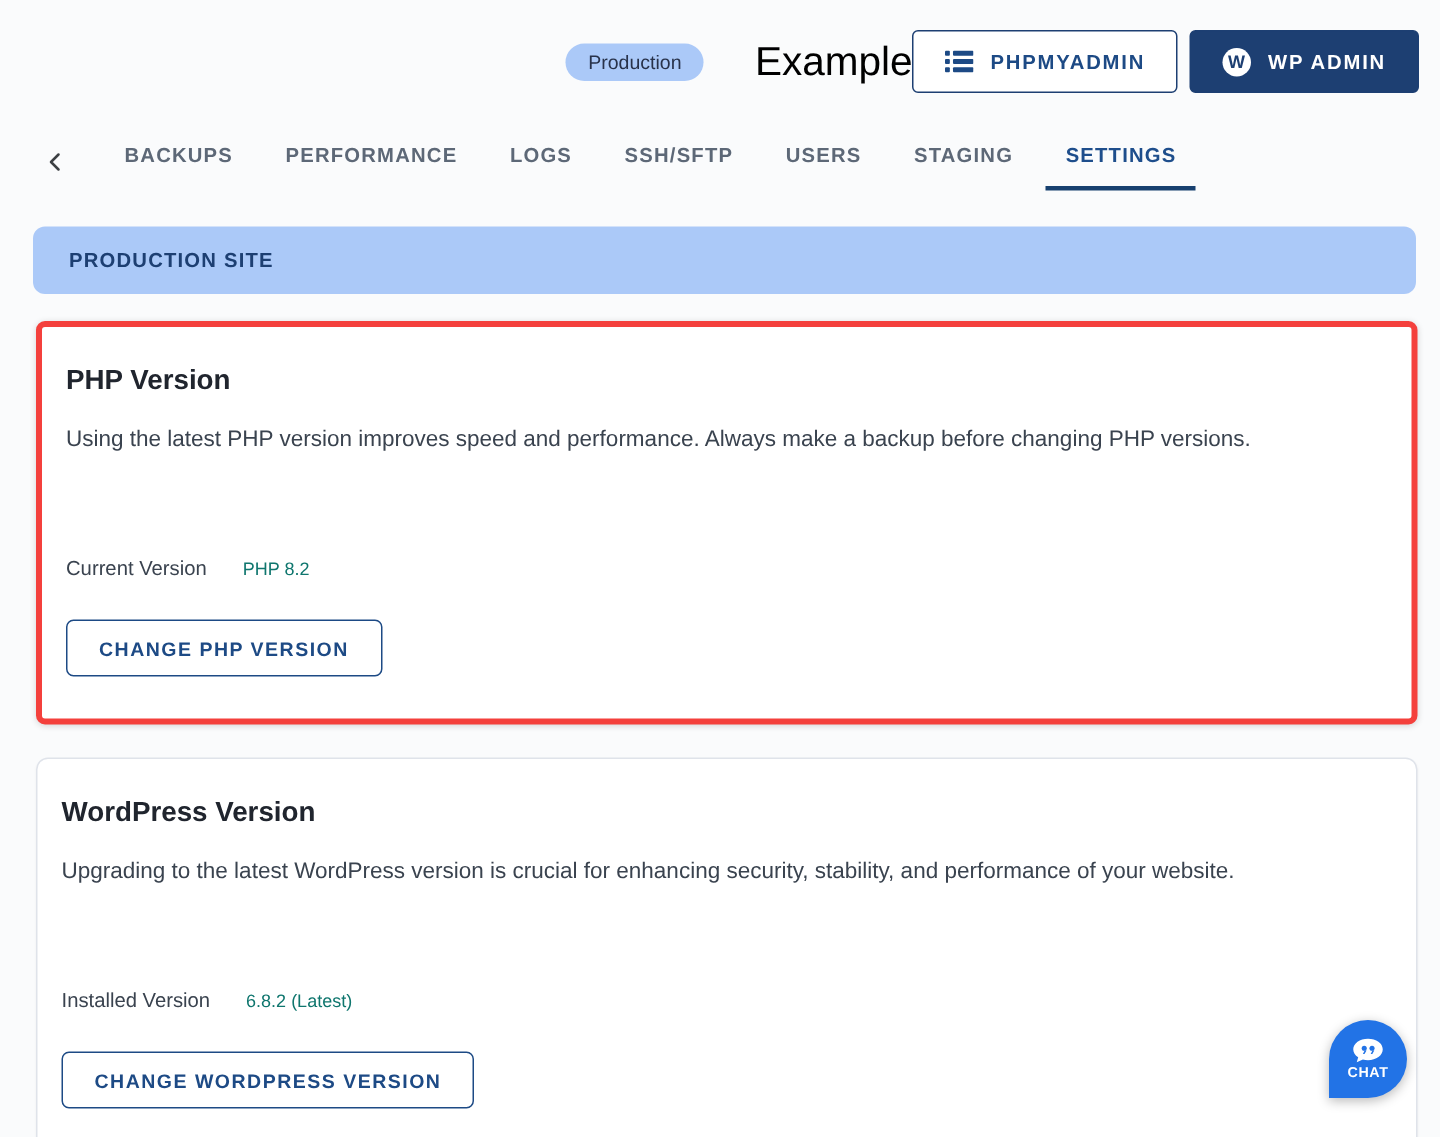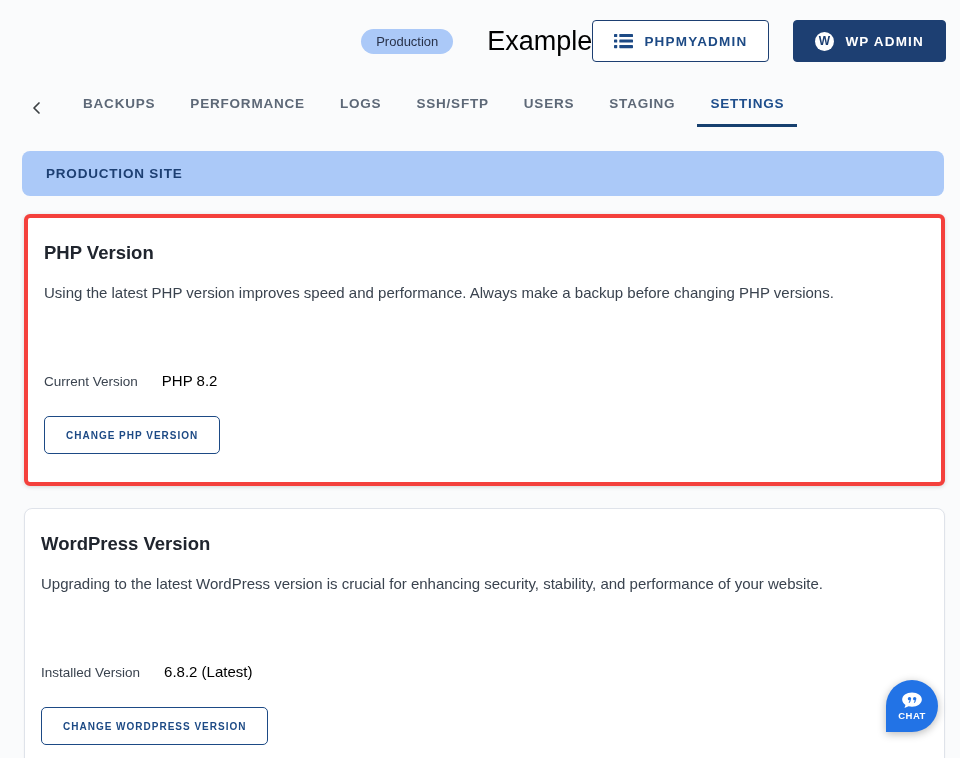--- a/index.html
+++ b/index.html
@@ -22,21 +22,21 @@
   .header-left { display: flex; align-items: center; gap: 34px; }
   .env-badge {
     background: #abc9f8;
     color: #28324a;
     font-size: 13px;
     padding: 5px 15px;
     border-radius: 14px;
     white-space: nowrap;
   }
   .site-title { font-size: 27px; font-weight: 400; color: #000000; }
-  .header-actions { display: flex; gap: 24px; }
+  .header-actions { display: flex; gap: 8px; }
   .btn {
     display: inline-flex;
     align-items: center;
     gap: 11px;
     height: 42px;
     padding: 0 21px;
     border-radius: 4px;
     font-weight: 700;
     font-size: 13.5px;
     letter-spacing: 1.2px;
@@ -109,33 +109,33 @@
   .card-title { font-size: 18.5px; font-weight: 700; color: #20252e; }
   .card-desc {
     margin-top: 17px;
     font-size: 15px;
     line-height: 1.6;
     color: #3a434f;
     max-width: 848px;
   }
   .version-row { display: flex; align-items: baseline; gap: 24px; margin-top: 27px; }
   .version-label { font-size: 13.5px; color: #3a434f; }
-  .version-value { font-size: 15px; color: #000000; margin-top: 40px; }
+  .version-value { font-size: 12px; color: #0f766e; margin-top: 40px; }
   .card-btn {
     margin-top: 27px;
     display: inline-flex;
     align-items: center;
     height: 38px;
     padding: 0 21px;
     background: #fff;
     border: 1.5px solid #1d4a85;
     border-radius: 5px;
     color: #1d4a85;
     font-weight: 700;
-    font-size: 10px;
+    font-size: 13px;
     letter-spacing: 1px;
     cursor: pointer;
     font-family: "Liberation Sans", sans-serif;
   }
 
   
   .chat-widget {
     position: absolute;
     right: 22px;
     bottom: 26px;

